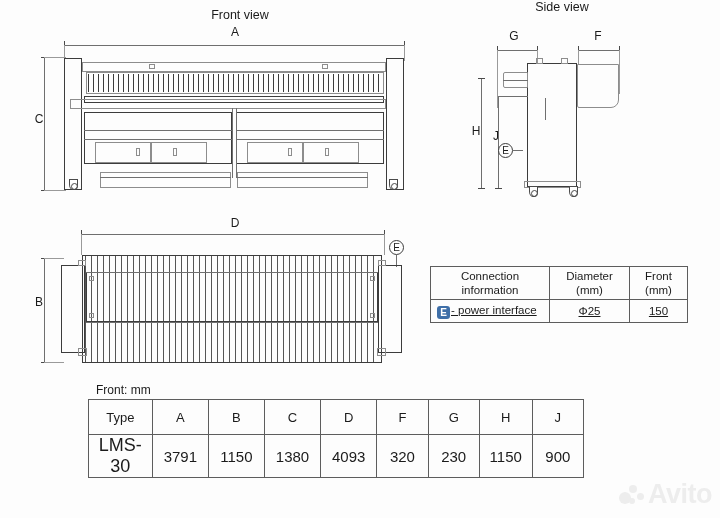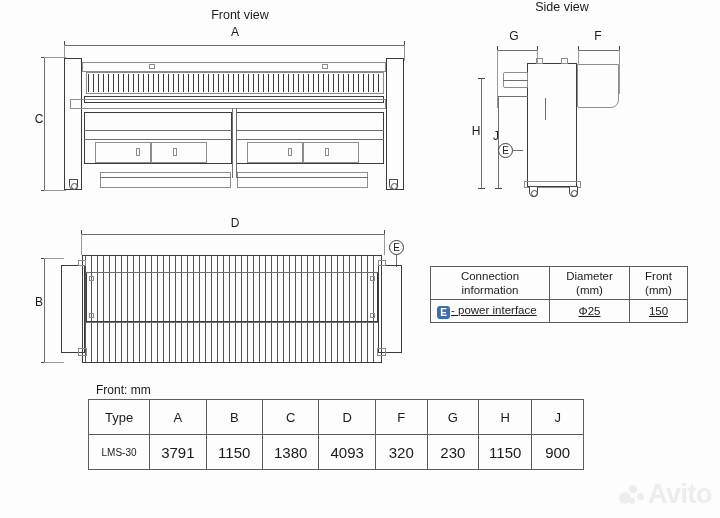--- a/index.html
+++ b/index.html
@@ -197,21 +197,21 @@
     color: #ffffff;
     background: #3f6fa8;
     border-radius: 3px;
     vertical-align: -2px;
     margin-right: 1px;
   }
 
   #spec-table { left: 88px; top: 399px; width: 496px; }
   #spec-table th { height: 34px; font-size: 13px; }
   #spec-table td { height: 34px; font-size: 15px; }
-  #spec-table td.type-cell { font-size: 10px; }
+  #spec-table td.type-cell { font-size: 18px; }
 
   .unit-label {
     position: absolute;
     left: 96px;
     top: 383px;
     font-size: 12px;
     color: #1b1b1b;
   }
 </style>
 </head>

